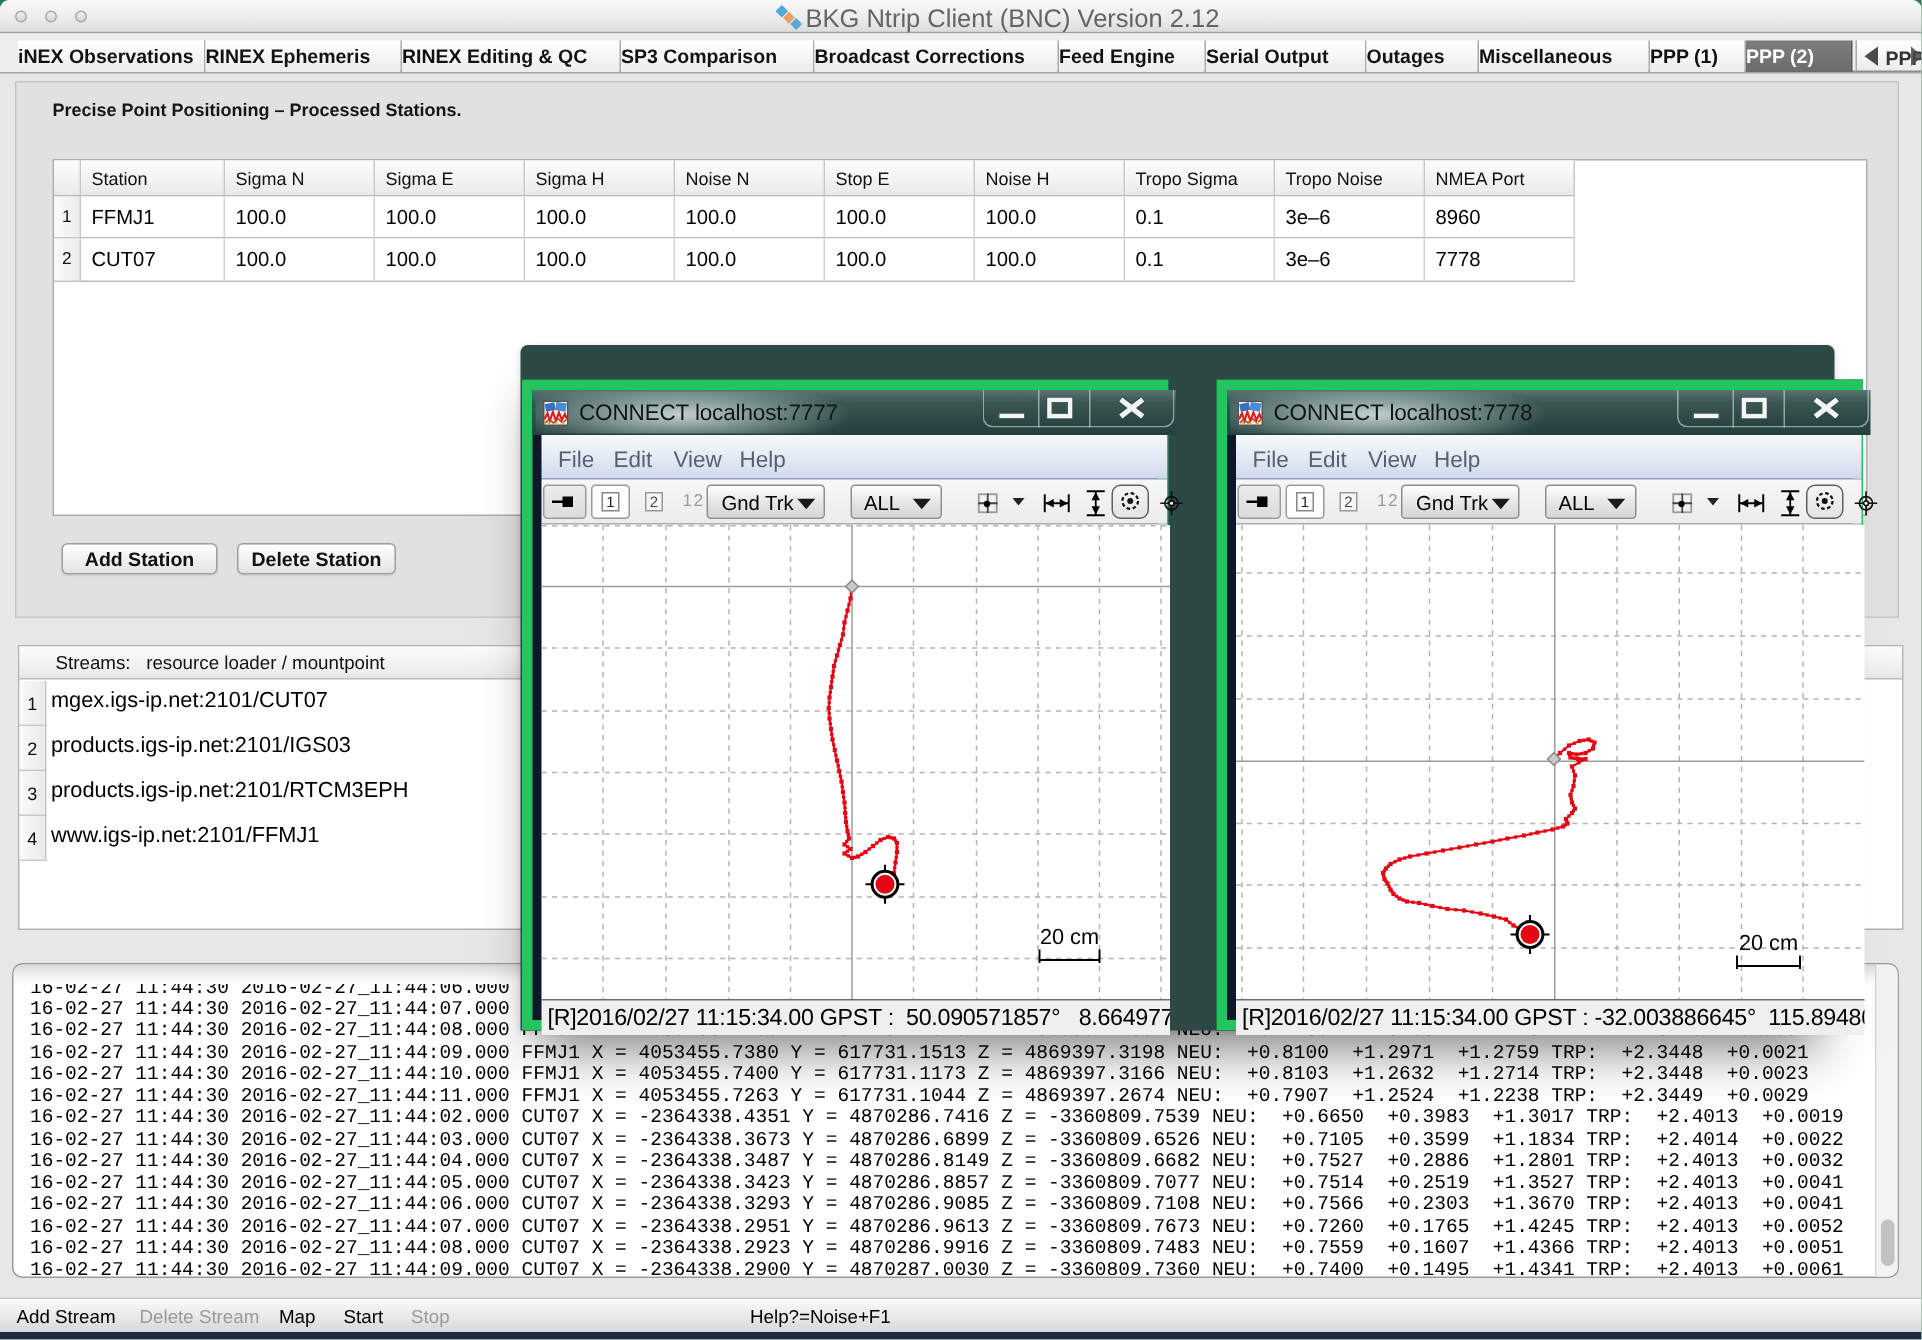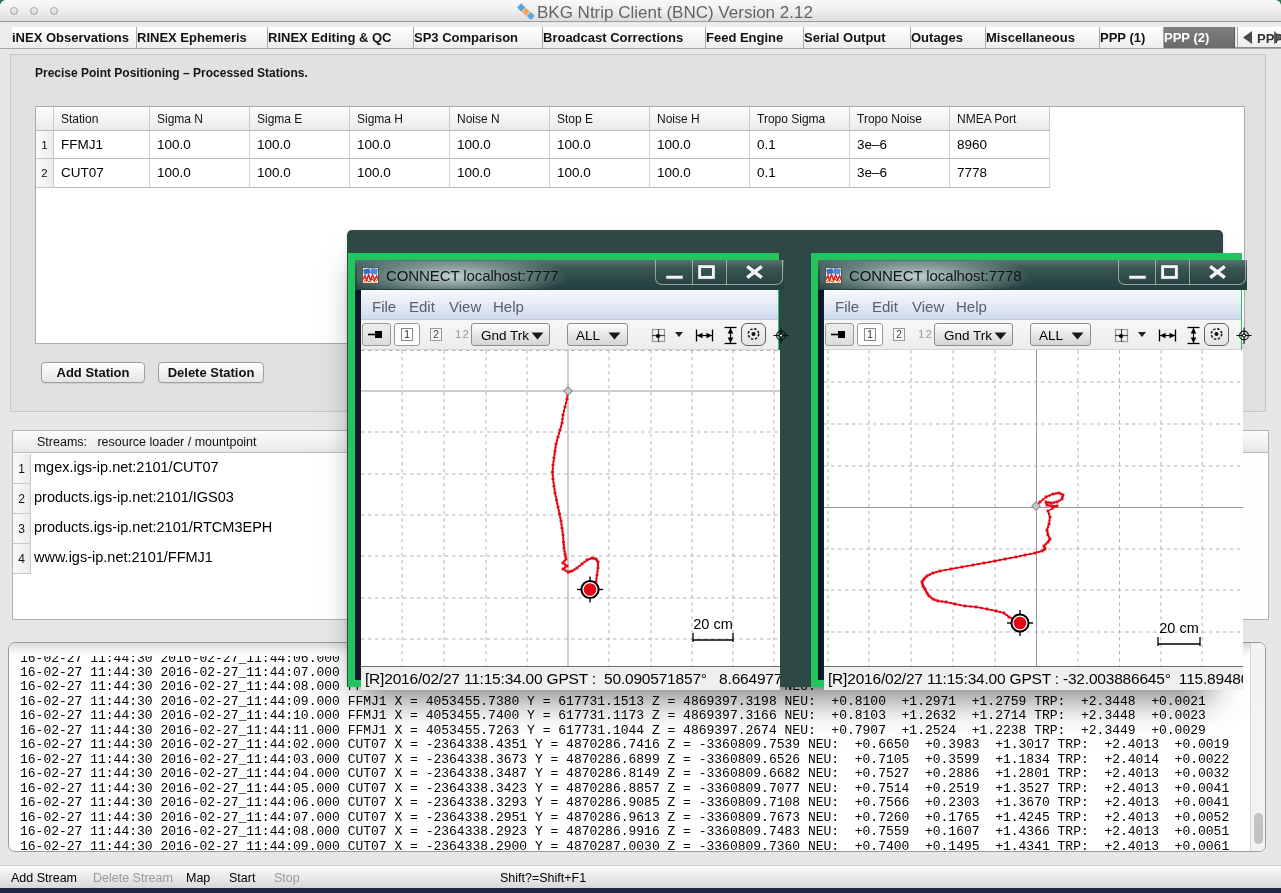--- a/index.html
+++ b/index.html
@@ -237,21 +237,21 @@
     <div id="logtrack"></div>
       <div id="logsb"></div>
   </div>
 
   <div id="bottombar">
     <span class="bitem" style="left:11px;">Add Stream</span>
     <span class="bitem bdis" style="left:93px;">Delete Stream</span>
     <span class="bitem" style="left:186px;">Map</span>
     <span class="bitem" style="left:229px;">Start</span>
     <span class="bitem bdis" style="left:274px;">Stop</span>
-    <span class="bitem" style="left:500px;">Shift?=Shift+F1</span>
+    <span class="bitem" style="left:500px;">Help?=Noise+F1</span>
   </div>
   <div id="darkstrip"></div>
 
   <div id="pngwin">
     <div class="cwin" id="cwin1" style="left:1px;">
         <div class="ctitle">
           <div class="cglow"></div>
           <svg width="17" height="17" style="position:absolute; left:7px; top:7px;">
             <rect x="0.5" y="0.5" width="16" height="16" fill="#efeee8" stroke="#555" stroke-width="1"></rect>
             <rect x="1.5" y="2" width="6.5" height="5" fill="#3571c8" transform="rotate(-12 4 4)"></rect>

